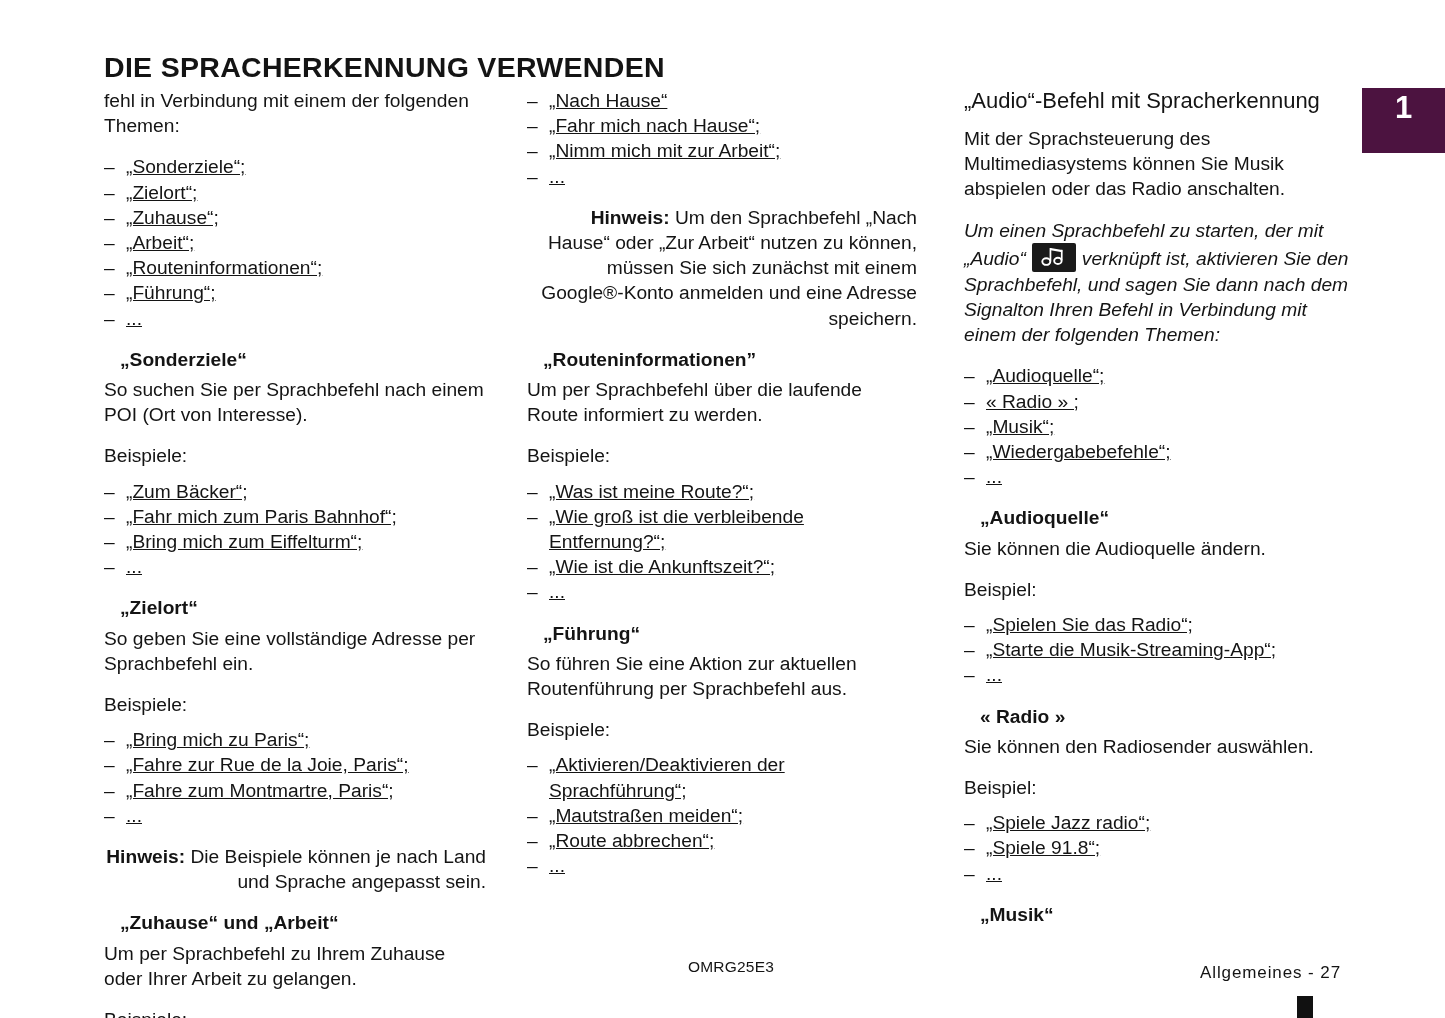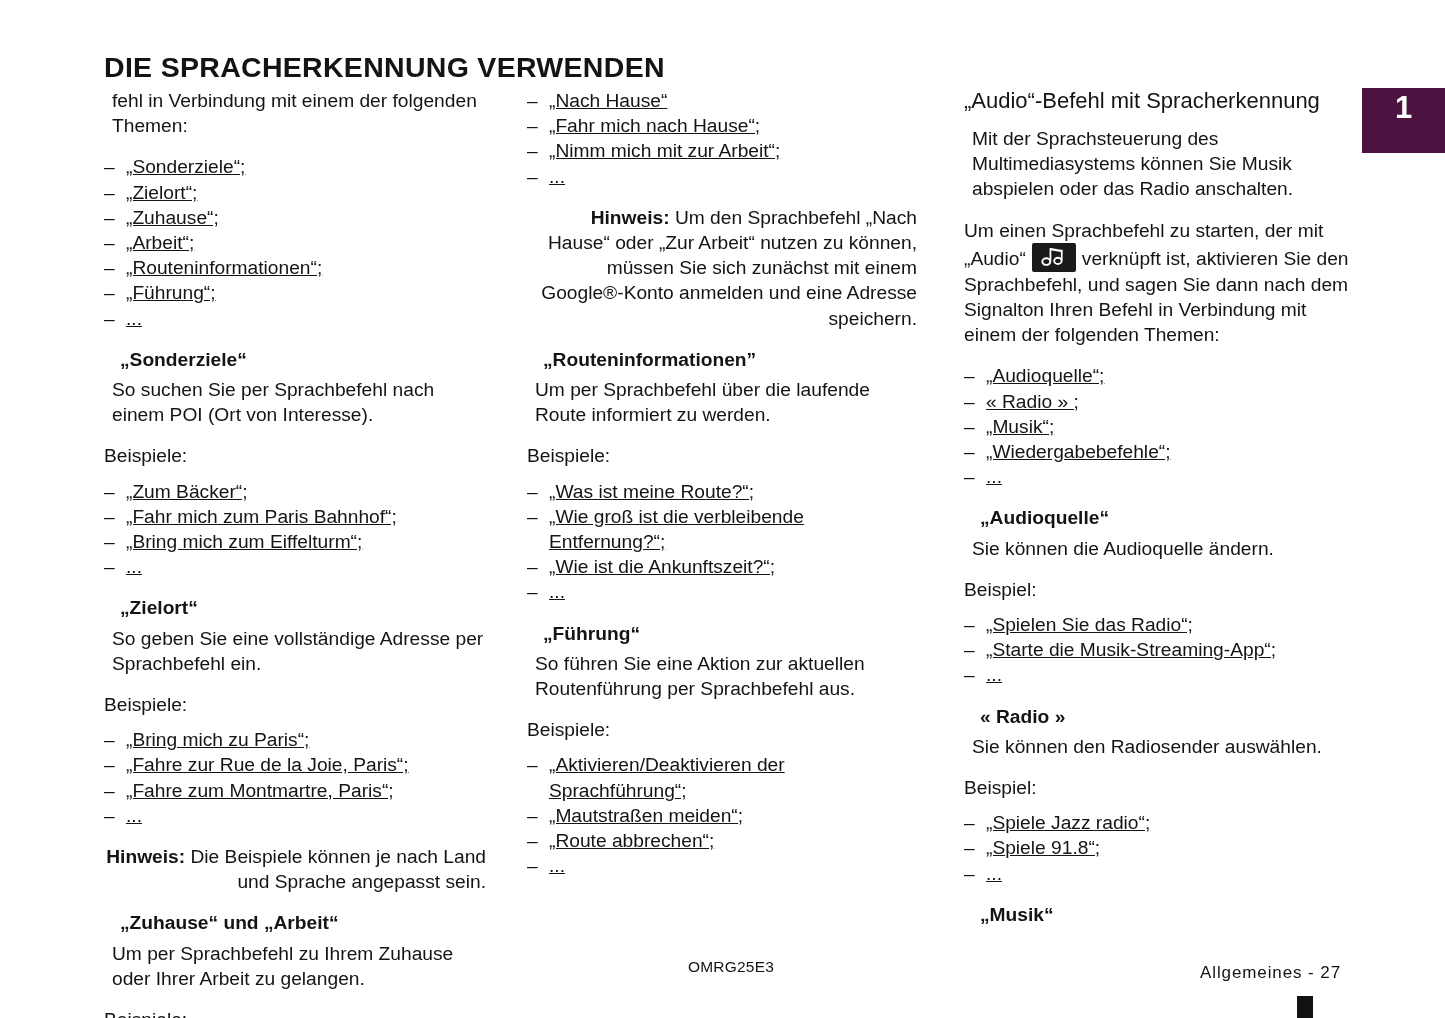--- a/index.html
+++ b/index.html
@@ -69,21 +69,21 @@
     top: 0;
   }
   .col-1 { left: 104px;  width: 382px; }
   .col-2 { left: 527px;  width: 390px; }
   .col-3 { left: 964px;  width: 385px; }
 
   
   .para {
     font-size: 19.2px;
     line-height: 25.2px;
-    margin: 0 0 16px 8px;
+    margin: 0 0 16px 0;
     text-align: left;
     hyphens: none;
   }
 
   .subhead {
     font-size: 19.2px;
     line-height: 25.2px;
     font-weight: bold;
     margin: 0 0 5px 16px;
   }
@@ -128,20 +128,21 @@
     margin: 0 0 16px 0;
     text-align: right;
   }
   .note b { font-weight: bold; }
 
   
   .inline-run {
     font-size: 19.2px;
     line-height: 25.2px;
     margin: 0 0 16px 0;
+    font-style: italic;
   }
   .audio-icon {
     display: inline-block;
     vertical-align: -7px;
     width: 44px;
     height: 29px;
     background: #1a1a1a;
     border-radius: 2px;
     position: relative;
     margin: 0 6px;

